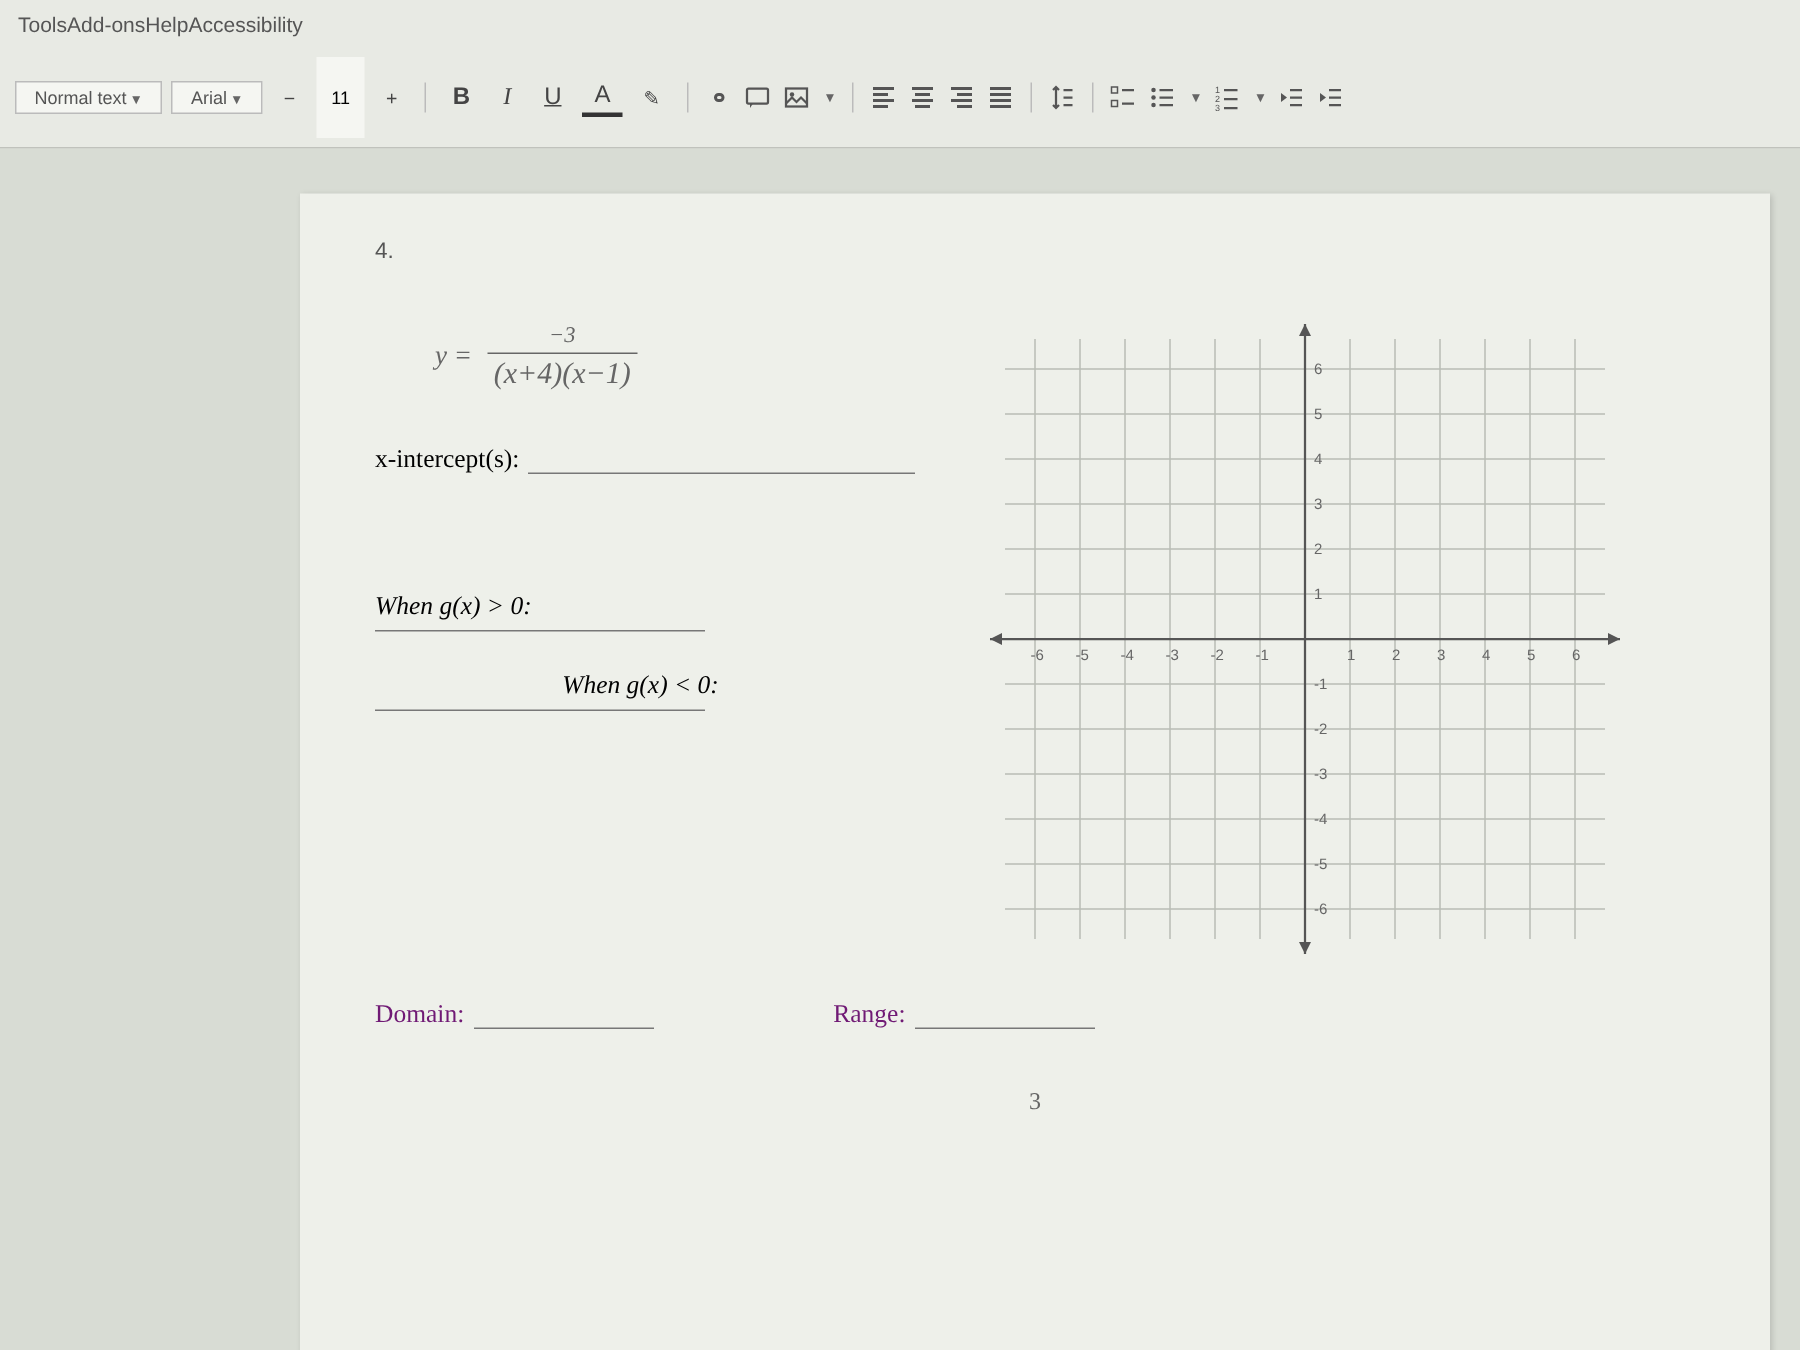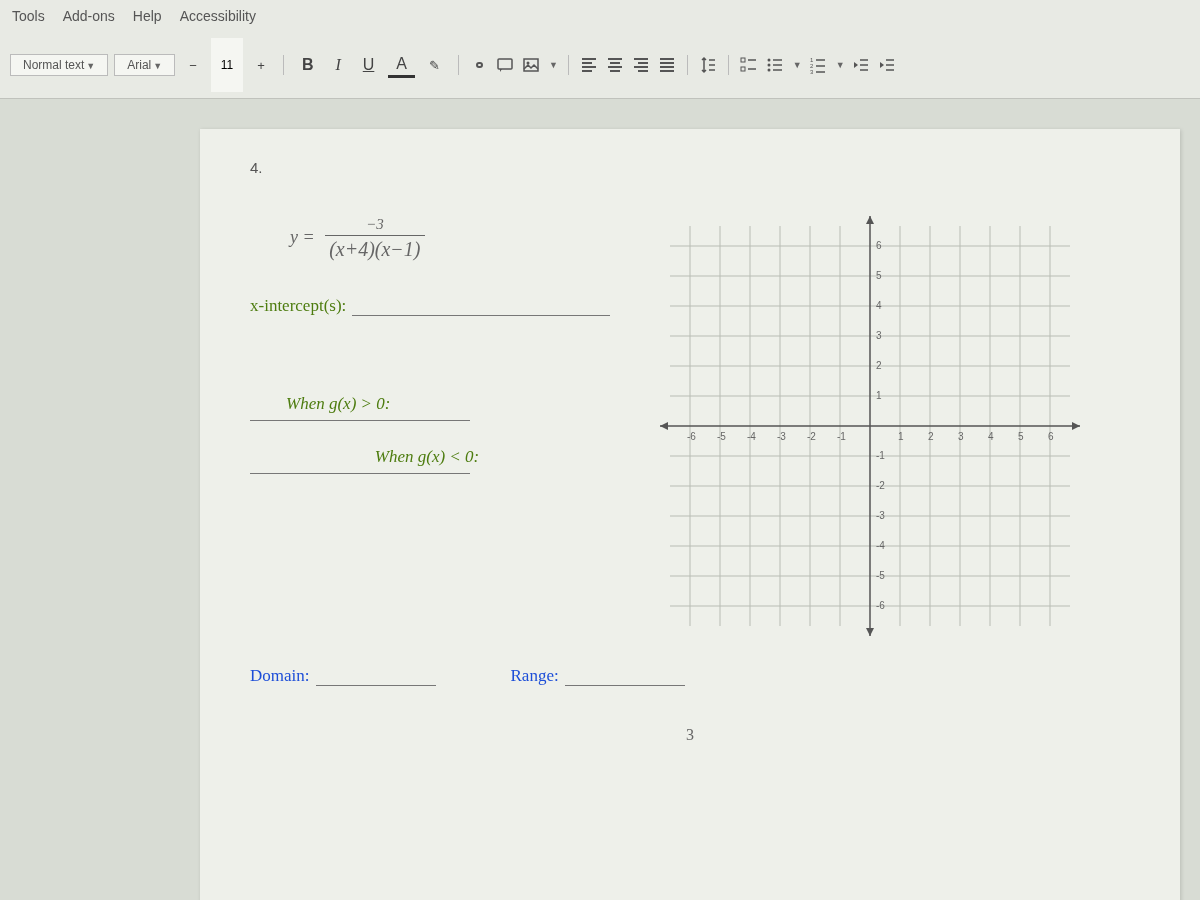--- a/index.html
+++ b/index.html
@@ -1,18 +1,18 @@
 <!DOCTYPE html>
 <html><head>
   <meta charset="utf-8">
   <style>
     * { margin: 0; padding: 0; box-sizing: border-box; }
     body { font-family: Arial, sans-serif; background: #d4d8d0; width: 1200px; height: 900px; overflow: hidden; }
     
-    .menu-bar { display: flex; gap: 18px; padding: 8px 12px; background: #e8eae4; font-size: 14px; color: #555; }
+    .menu-bar { display: flex; padding: 8px 12px; background: #e8eae4; font-size: 14px; color: #555; }
     .menu-item { cursor: pointer; }
     
     .toolbar { display: flex; align-items: center; gap: 6px; padding: 6px 10px; background: #e8eae4; border-bottom: 1px solid #c0c2bc; }
     .tb-btn { padding: 4px 8px; cursor: pointer; font-size: 13px; color: #444; display: flex; align-items: center; }
     .tb-select { padding: 3px 12px; border: 1px solid #bbb; background: #f5f6f2; font-size: 12px; color: #555; }
     .tb-size { padding: 20px 10px; background: #f5f6f2; font-size: 12px; }
     .tb-icon { width: 20px; height: 20px; display: flex; align-items: center; justify-content: center; cursor: pointer; }
     .bold { font-weight: bold; font-size: 16px; }
     .italic { font-style: italic; font-size: 16px; font-family: serif; }
     .underline { text-decoration: underline; font-size: 16px; }
@@ -31,27 +31,27 @@
     .problem-num { font-size: 15px; color: #555; margin-bottom: 30px; }
     .content-row { display: flex; gap: 40px; }
     .left-col { flex: 0 0 360px; padding-top: 10px; }
     .right-col { flex: 1; }
     
     .equation { font-family: serif; font-style: italic; font-size: 18px; color: #666; margin-bottom: 35px; padding-left: 40px; }
     .frac { display: inline-block; text-align: center; vertical-align: middle; margin-left: 6px; }
     .frac-top { border-bottom: 1.5px solid #666; padding: 0 8px 2px; font-size: 15px; }
     .frac-bot { padding: 2px 4px 0; font-size: 20px; }
     
-    .field-row { font-family: serif; font-size: 17px; color: #4d7c0f; margin-bottom: 28px; display: flex; align-items: flex-end; }
+    .field-row { font-family: serif; font-size: 17px; color: #000000; margin-bottom: 28px; display: flex; align-items: flex-end; }
     .field-label { margin-right: 6px; }
     .field-line { border-bottom: 1.5px solid #777; flex: 1; min-width: 140px; height: 18px; }
     .spacer-lg { height: 50px; }
     .dbl-underline { border-bottom: 1.5px solid #777; width: 220px; margin-top: 6px; margin-bottom: 26px; }
     
-    .bottom-row { display: flex; gap: 75px; font-family: serif; font-size: 17px; color: #1d4ed8; margin-top: 20px; align-items: center; }
+    .bottom-row { display: flex; gap: 120px; font-family: serif; font-size: 17px; color: #701a75; margin-top: 20px; align-items: center; }
     .bottom-field { display: flex; align-items: flex-end; }
     .bottom-field .field-line { min-width: 120px; }
     
     .graph { position: relative; width: 440px; height: 440px; }
     .graph svg { width: 100%; height: 100%; }
     .grid-line { stroke: #b8bcb4; stroke-width: 1; }
     .axis-line { stroke: #555; stroke-width: 1.5; }
     .tick-label { font-size: 10px; fill: #666; font-family: Arial; }
     .bottom-num { font-family: serif; font-size: 16px; color: #666; text-align: center; margin-top: 40px; }
     
@@ -211,21 +211,21 @@
 
         <div class="field-row">
           <span class="field-label">x-intercept(s):</span>
           <span class="field-line"></span>
         </div>
 
 
 
         <div class="spacer-lg"></div>
 
-        <div class="field-row" style="margin-bottom:6px;margin-left:36px;">
+        <div class="field-row" style="margin-bottom:6px;">
           <span class="field-label" style="font-style:italic;">When g(x) &gt; 0:</span>
         </div>
         <div class="dbl-underline"></div>
 
         <div class="field-row" style="margin-bottom:6px;justify-content:center;">
           <span class="field-label" style="font-style:italic;">When g(x) &lt; 0:</span>
         </div>
         <div class="dbl-underline"></div>
 
       </div>

